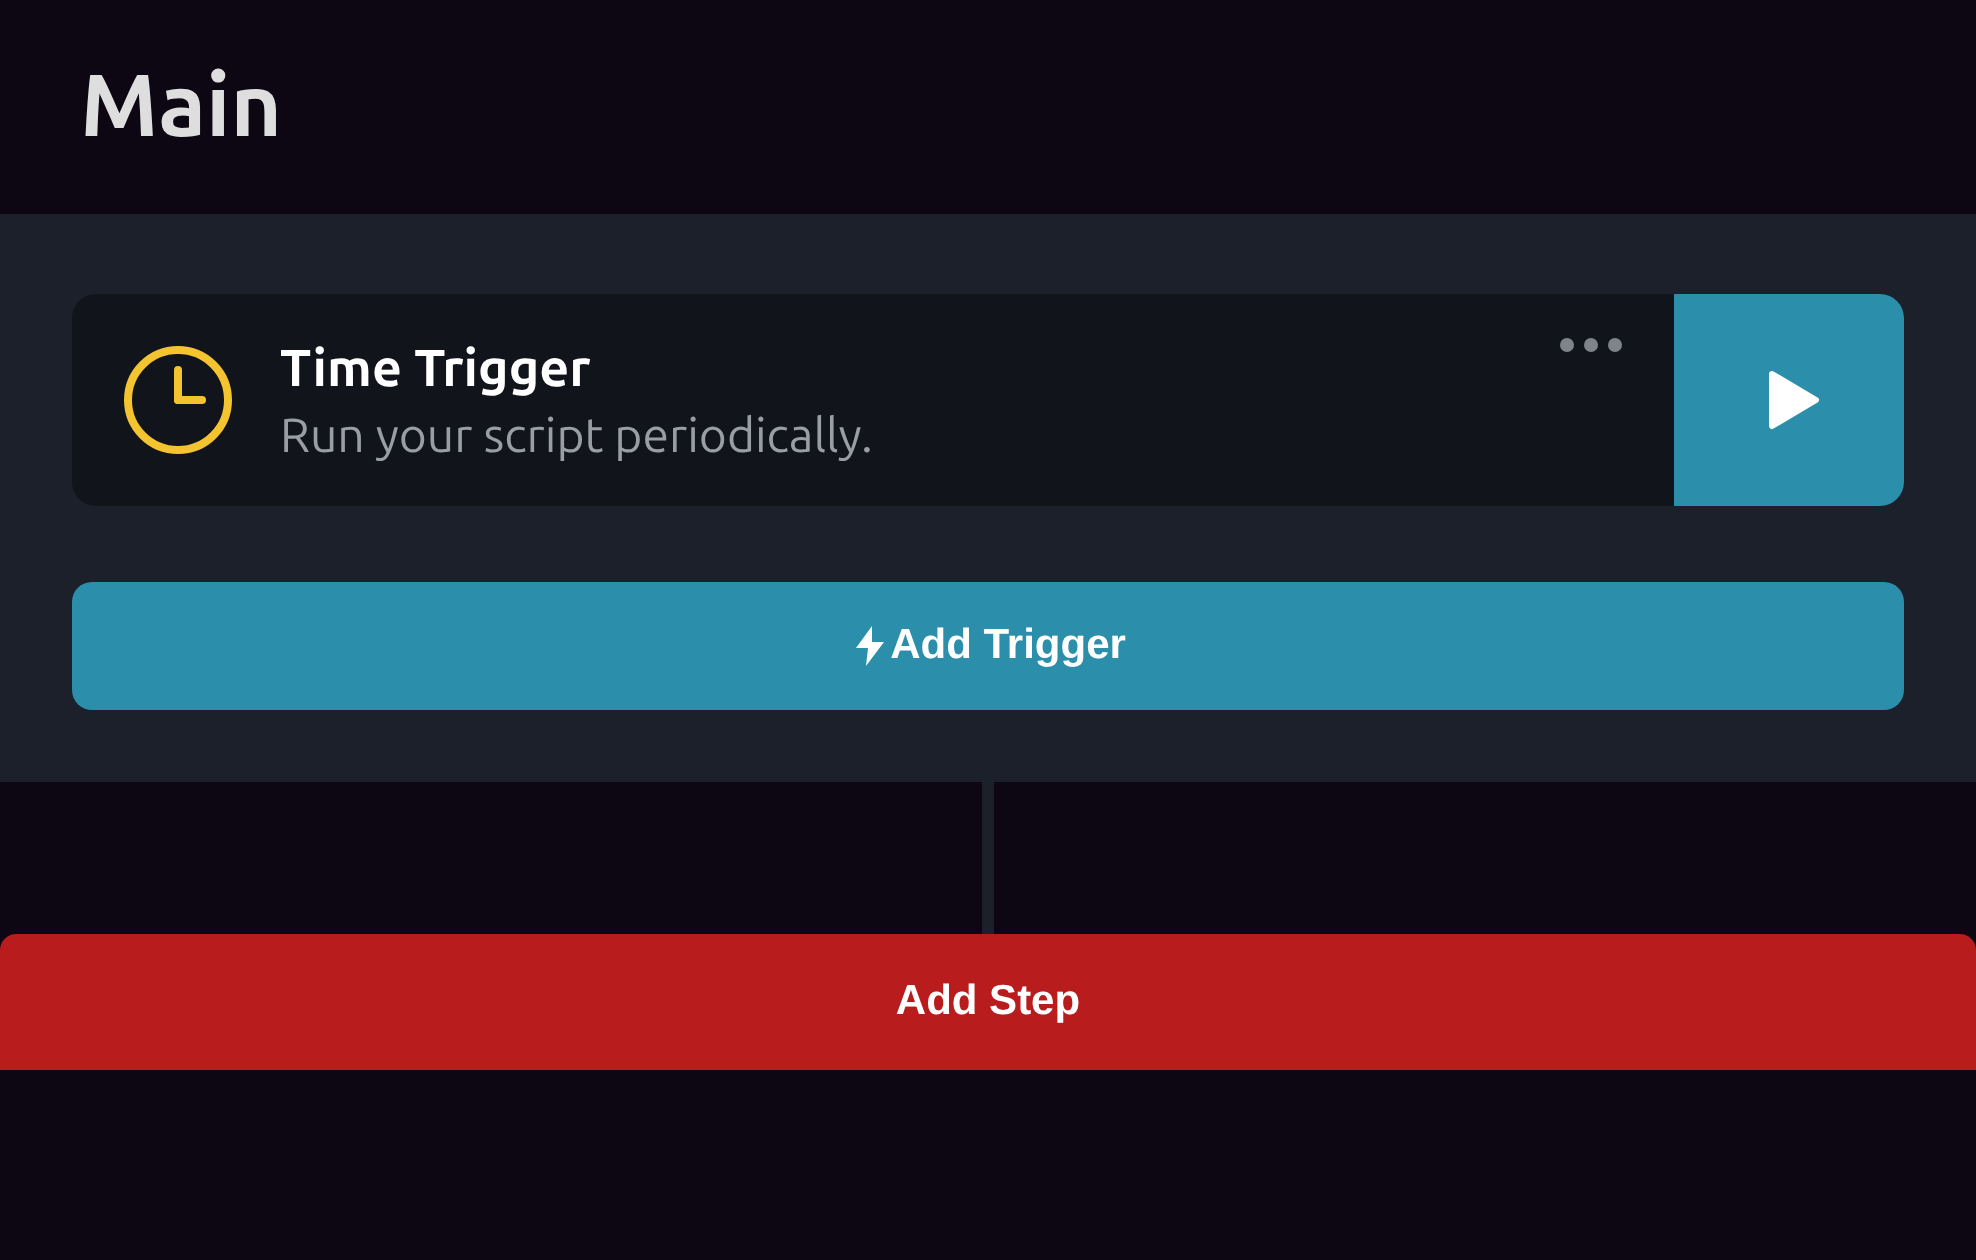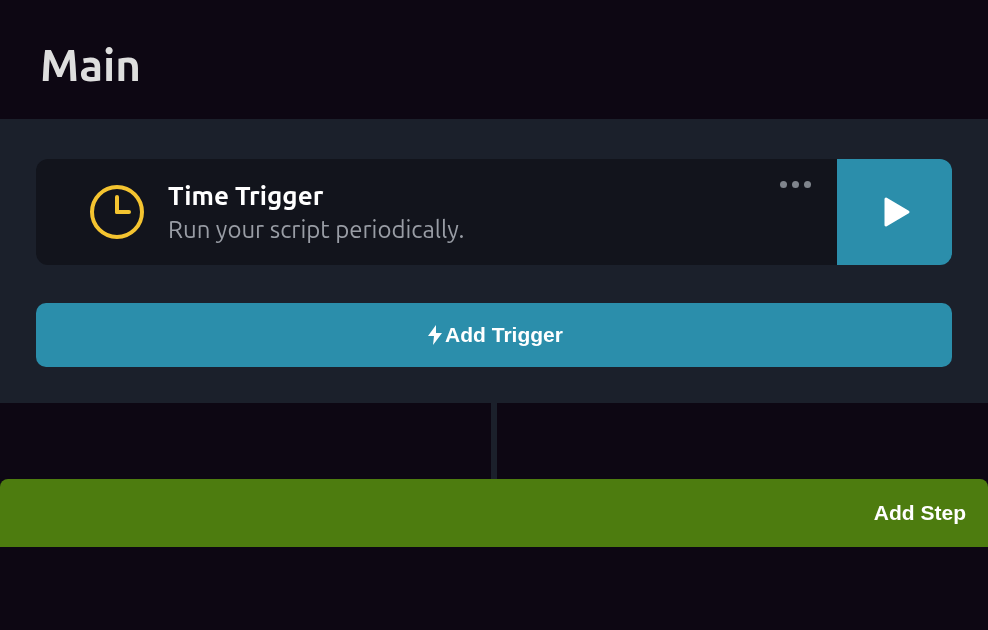--- a/index.html
+++ b/index.html
@@ -10,21 +10,21 @@
     body {
       width: 988px;
       height: 630px;
       background: #0d0713;
       font-family: 'Segoe UI', Ubuntu, -apple-system, BlinkMacSystemFont, sans-serif;
       color: #e8e8e8;
       overflow: hidden;
       position: relative;
     }
     .header {
-      padding: 40px 40px 30px 40px;
+      padding: 28px 40px 30px 40px;
     }
     .page-title {
       font-size: 44px;
       font-weight: 600;
       color: #dedede;
     }
     .section {
       background: #1b202b;
       padding: 40px 36px 36px 36px;
       margin: 0;
@@ -35,21 +35,20 @@
       border-radius: 12px;
       overflow: hidden;
       margin-bottom: 38px;
     }
     .trigger-left {
       display: flex;
       align-items: center;
       flex: 1;
       padding: 22px 24px;
       gap: 22px;
-      margin-left: 28px;
     }
     .clock-icon {
       width: 58px;
       height: 58px;
       flex-shrink: 0;
     }
     .trigger-info {
       flex: 1;
     }
     .trigger-title {
@@ -115,28 +114,28 @@
       height: 24px;
     }
     .connector {
       width: 6px;
       height: 76px;
       background: #1b202b;
       margin: 0 auto;
     }
     .add-step-button {
       width: 100%;
-      background: #4d7c0f;
+      background: #b91c1c;
       border: none;
       padding: 22px;
       font-size: 21px;
       font-weight: 700;
       color: #ffffff;
       cursor: pointer;
-      text-align: right;
+      text-align: center;
       border-radius: 8px 8px 0 0;
     }
   </style>
 </head>
 <body>
 
 
 
 <div class="header">
   <h1 class="page-title">Main</h1>

